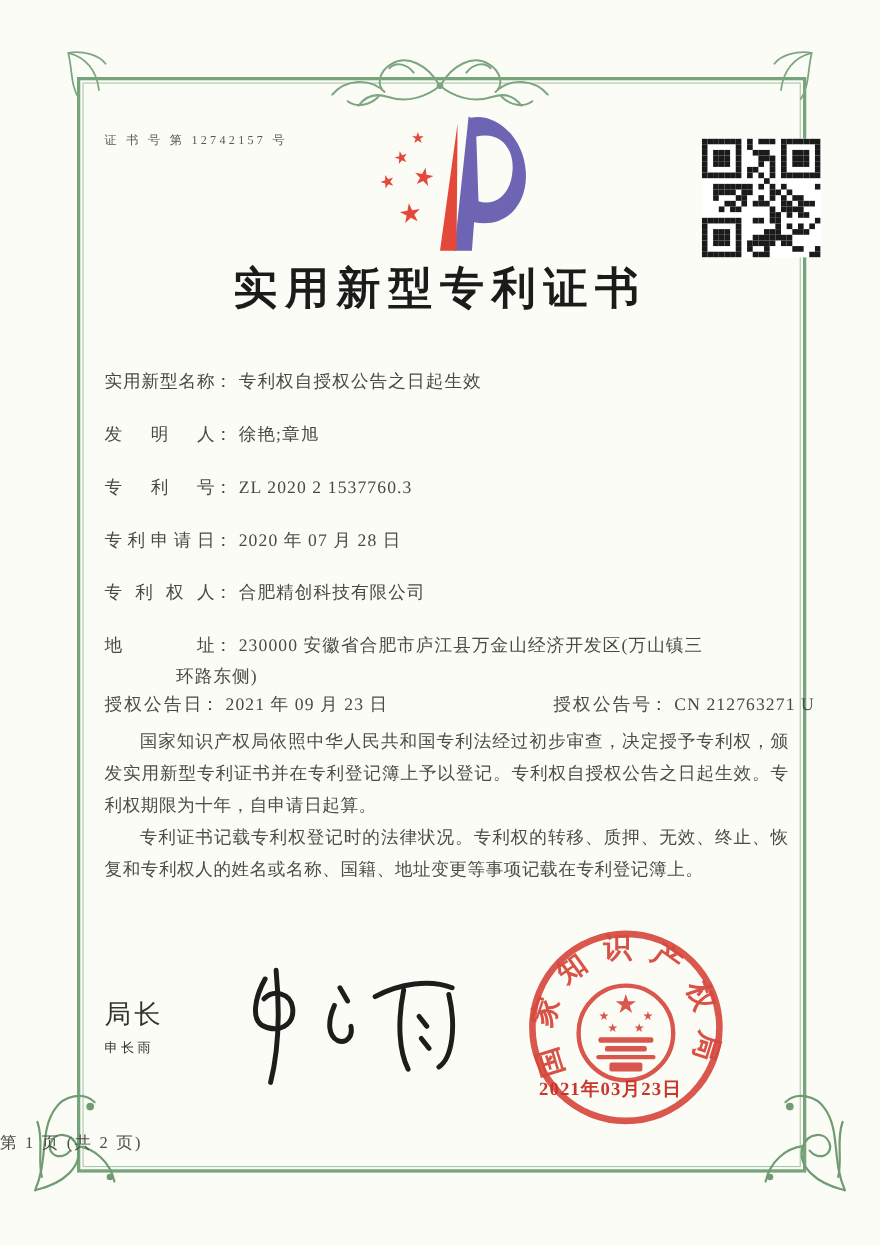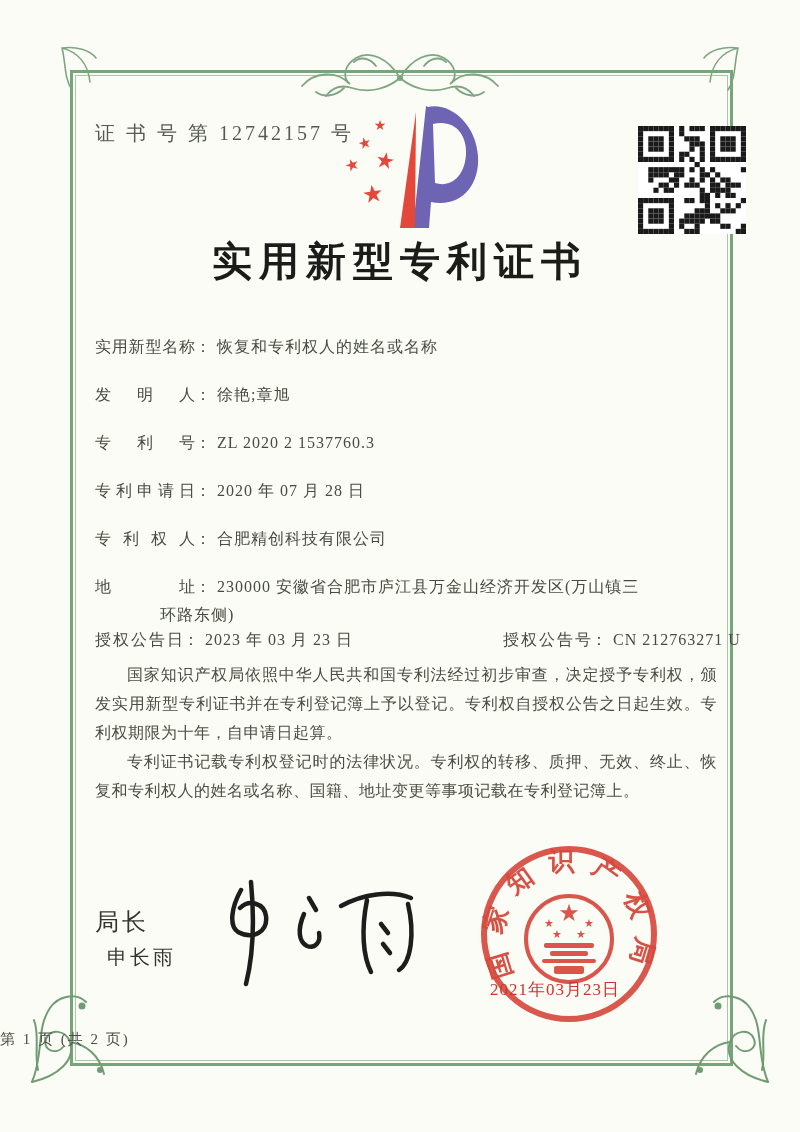--- a/index.html
+++ b/index.html
@@ -5,40 +5,40 @@
   html,body{margin:0;padding:0;background:#e8e8e4;}
   .page{
     position:relative;width:800px;height:1132px;margin:0 auto;
     background:#fcfcf6;overflow:hidden;
     font-family:"Liberation Serif","DejaVu Serif",serif;
     color:#3f443c;
   }
   .frame{position:absolute;left:70px;top:70px;width:657px;height:990px;
     border:3px solid #78a47c;}
   .frame-inner{position:absolute;inset:2px;border:1px solid #a8c6aa;}
-  .cert-no{position:absolute;left:95px;top:120px;font-size:20px;letter-spacing:3px;color:#555b51;}
+  .cert-no{position:absolute;left:95px;top:120px;font-size:11px;letter-spacing:3px;color:#555b51;}
   .logo{position:absolute;left:330px;top:102px;width:150px;height:130px;}
   .qr{position:absolute;left:638px;top:126px;width:108px;height:108px;background:#fff;}
   .title{position:absolute;left:0;top:234px;width:100%;text-align:center;
     font-size:40px;font-weight:700;letter-spacing:7px;color:#1b1b19;}
   .field-row{position:absolute;left:95px;width:620px;font-size:16px;color:#474c42;white-space:nowrap;}
   .field-label{display:inline-block;width:100px;text-align:justify;text-align-last:justify;vertical-align:top;}
   .field-colon{display:inline-block;margin-right:6px;}
   .field-value{letter-spacing:1px;}
   .addr-line2{position:absolute;left:160px;top:605px;font-size:16px;letter-spacing:1px;color:#474c42;}
   .grant-no-pair{position:absolute;left:408px;top:0;}
   .grant-no-pair .field-label{width:88px;}
   .body-text{position:absolute;left:95px;top:660px;width:622px;
     font-size:16px;line-height:29px;color:#4a4e44;text-align:justify;letter-spacing:0.5px;font-family:Liberation Serif, serif;}
   .body-text p{margin:0;text-indent:2em;}
   .sig-title{position:absolute;left:95px;top:906px;font-size:24px;letter-spacing:3px;color:#33362f;}
-  .sig-name{position:absolute;left:107px;top:944px;font-size:20px;letter-spacing:3px;color:#33362f;text-align:center;}
+  .sig-name{position:absolute;left:95px;top:944px;font-size:12px;letter-spacing:3px;color:#33362f;text-align:center;}
   .sig-svg{position:absolute;left:205px;top:872px;width:230px;height:125px;}
   .seal{position:absolute;left:478px;top:843px;width:182px;height:182px;}
-  .seal-date{position:absolute;left:490px;top:978px;font-size:17px;font-weight:400;
+  .seal-date{position:absolute;left:490px;top:978px;font-size:17px;font-weight:700;
     color:#c9372c;letter-spacing:1px;}
   .page-num{position:absolute;left:0;top:1030px;width:100%;
     font-size:15px;letter-spacing:2px;color:#4a4e44;}
   .back-note{position:absolute;left:0;top:1082px;width:100%;text-align:center;
     font-size:15px;letter-spacing:4px;color:#565a4f;}
   .orn{position:absolute;}
   svg{display:block;}
 </style>
 </head>
 <body>
@@ -325,40 +325,40 @@
         <rect x="50" y="100" width="5" height="5" fill="#1a1a1a"></rect>
         <rect x="55" y="100" width="5" height="5" fill="#1a1a1a"></rect>
         <rect x="95" y="100" width="5" height="5" fill="#1a1a1a"></rect>
         <rect x="100" y="100" width="5" height="5" fill="#1a1a1a"></rect>
       </svg>
   </div>
 
   <div class="title">实用新型专利证书</div>
 
   <div class="field-row" style="top:337px">
-    <span class="field-label">实用新型名称</span><span class="field-colon">：</span><span class="field-value">恢复和专利权人的姓名或名称</span>
+    <span class="field-label">实用新型名称</span><span class="field-colon">：</span><span class="field-value">专利权自授权公告之日起生效</span>
   </div>
   <div class="field-row" style="top:385px">
     <span class="field-label">发明人</span><span class="field-colon">：</span><span class="field-value">徐艳;章旭</span>
   </div>
   <div class="field-row" style="top:433px">
     <span class="field-label">专利号</span><span class="field-colon">：</span><span class="field-value">ZL 2020 2 1537760.3</span>
   </div>
   <div class="field-row" style="top:481px">
     <span class="field-label">专利申请日</span><span class="field-colon">：</span><span class="field-value">2020 年 07 月 28 日</span>
   </div>
   <div class="field-row" style="top:529px">
     <span class="field-label">专利权人</span><span class="field-colon">：</span><span class="field-value">合肥精创科技有限公司</span>
   </div>
   <div class="field-row" style="top:577px">
     <span class="field-label">地址</span><span class="field-colon">：</span><span class="field-value">230000 安徽省合肥市庐江县万金山经济开发区(万山镇三</span>
   </div>
   <div class="addr-line2">环路东侧)</div>
   <div class="field-row" style="top:630px">
-    <span class="field-label" style="width:88px">授权公告日</span><span class="field-colon">：</span><span class="field-value">2023 年 03 月 23 日</span>
+    <span class="field-label" style="width:88px">授权公告日</span><span class="field-colon">：</span><span class="field-value">2021 年 09 月 23 日</span>
     <span class="grant-no-pair">
       <span class="field-label">授权公告号</span><span class="field-colon">：</span><span class="field-value">CN 212763271 U</span>
     </span>
   </div>
 
   <div class="body-text">
     <p>国家知识产权局依照中华人民共和国专利法经过初步审查，决定授予专利权，颁发实用新型专利证书并在专利登记簿上予以登记。专利权自授权公告之日起生效。专利权期限为十年，自申请日起算。</p>
     <p>专利证书记载专利权登记时的法律状况。专利权的转移、质押、无效、终止、恢复和专利权人的姓名或名称、国籍、地址变更等事项记载在专利登记簿上。</p>
   </div>
 

